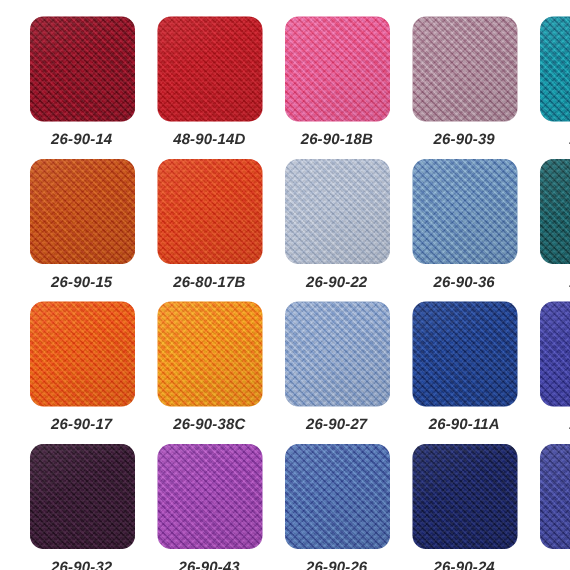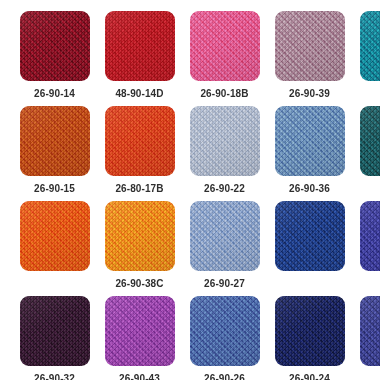--- a/index.html
+++ b/index.html
@@ -18,20 +18,21 @@
     position: relative;
     width: 380px;
     height: 380px;
     background: #ffffff;
   }
 
   .swatch-cell {
     position: absolute;
     width: 85px;
     height: 82px;
+    font-style: italic;
   }
 
   .swatch-chip {
     position: relative;
     width: 70px;
     height: 70px;
     margin: 0 auto;
     border-radius: 9px;
     overflow: hidden;
     background-color: #888;
@@ -178,20 +179,21 @@
         <div class="shade"></div>
       </div>
       <div class="swatch-label">26-90-</div>
     </div>
     <div class="swatch-cell" style="left: 12px; top: 201px;">
       <div class="swatch-chip" style="background-color: rgb(240, 90, 17);">
         <div class="weave"></div>
         <div class="weave-dots"></div>
         <div class="shade"></div>
       </div>
+      <div class="swatch-label">26-90-17</div>
     </div>
     <div class="swatch-cell" style="left: 97px; top: 201px;">
       <div class="swatch-chip" style="background-color: rgb(247, 144, 22);">
         <div class="weave"></div>
         <div class="weave-dots"></div>
         <div class="shade"></div>
       </div>
       <div class="swatch-label">26-90-38C</div>
     </div>
     <div class="swatch-cell" style="left: 182px; top: 201px;">
@@ -201,20 +203,21 @@
         <div class="shade"></div>
       </div>
       <div class="swatch-label">26-90-27</div>
     </div>
     <div class="swatch-cell" style="left: 267px; top: 201px;">
       <div class="swatch-chip" style="background-color: rgb(27, 60, 140);">
         <div class="weave"></div>
         <div class="weave-dots"></div>
         <div class="shade"></div>
       </div>
+      <div class="swatch-label">26-90-11A</div>
     </div>
     <div class="swatch-cell" style="left: 352px; top: 201px;">
       <div class="swatch-chip" style="background-color: rgb(59, 59, 160);">
         <div class="weave"></div>
         <div class="weave-dots"></div>
         <div class="shade"></div>
       </div>
       <div class="swatch-label">26-90-</div>
     </div>
     <div class="swatch-cell" style="left: 12px; top: 296px;">

